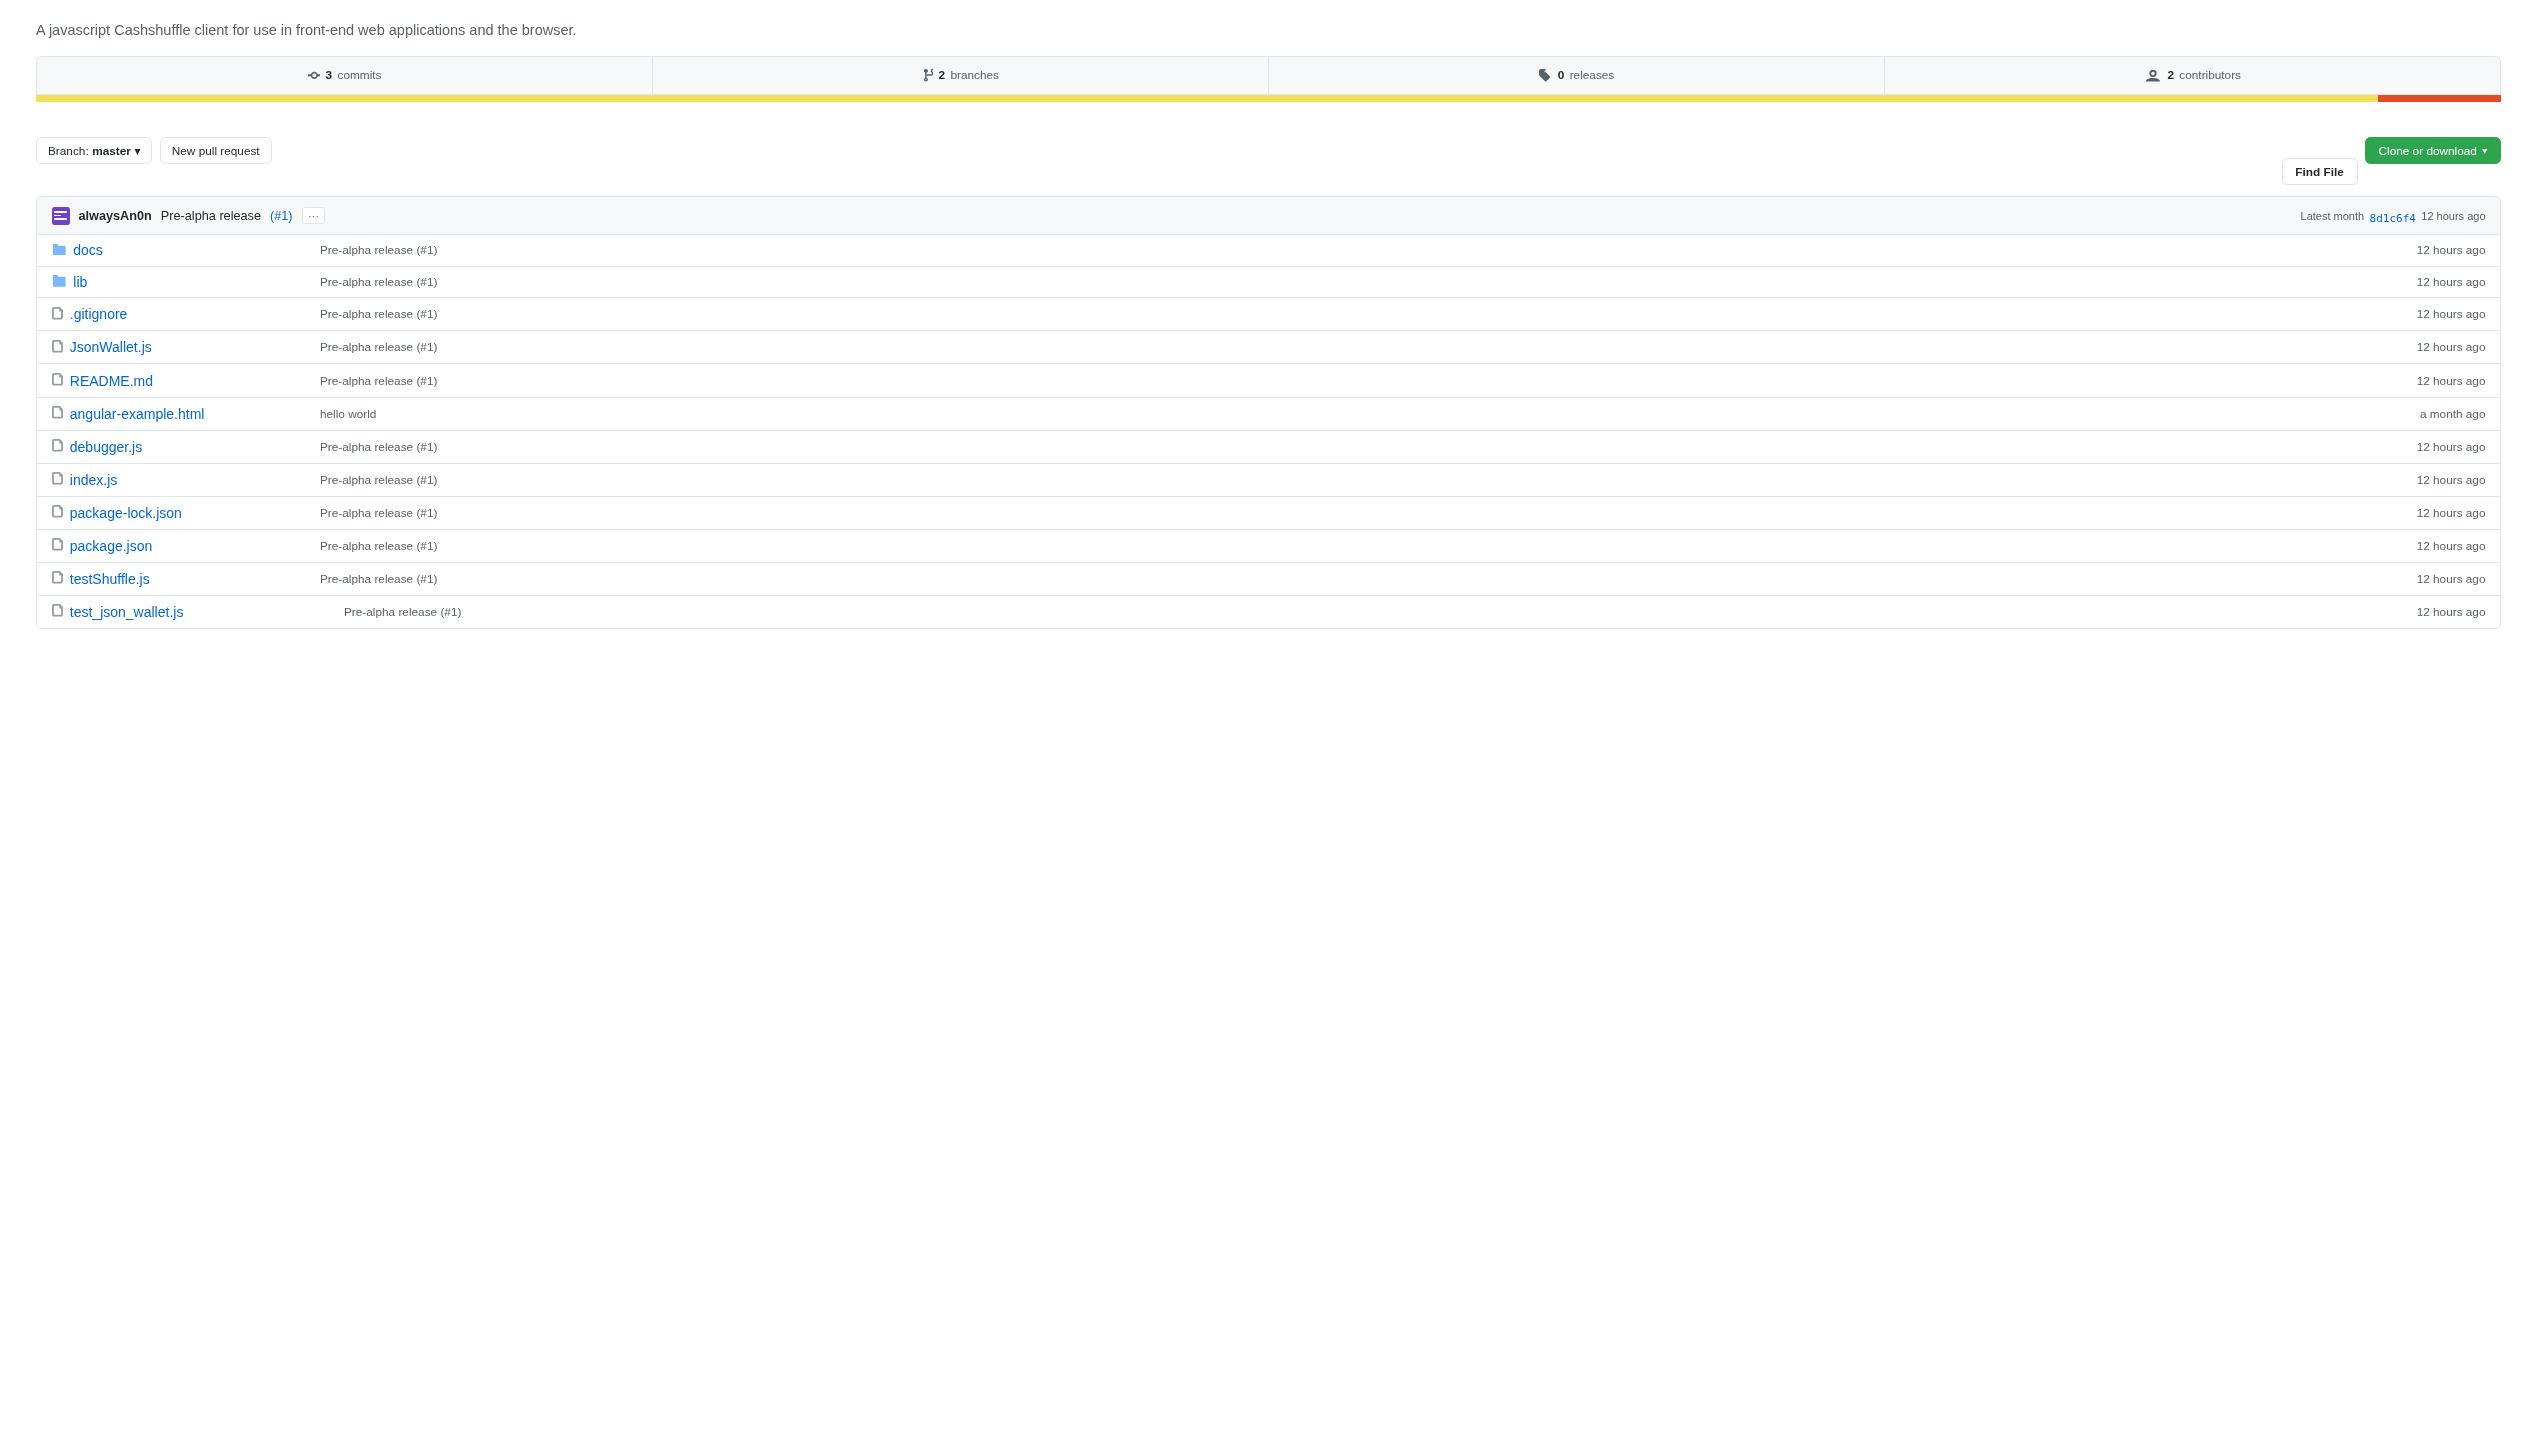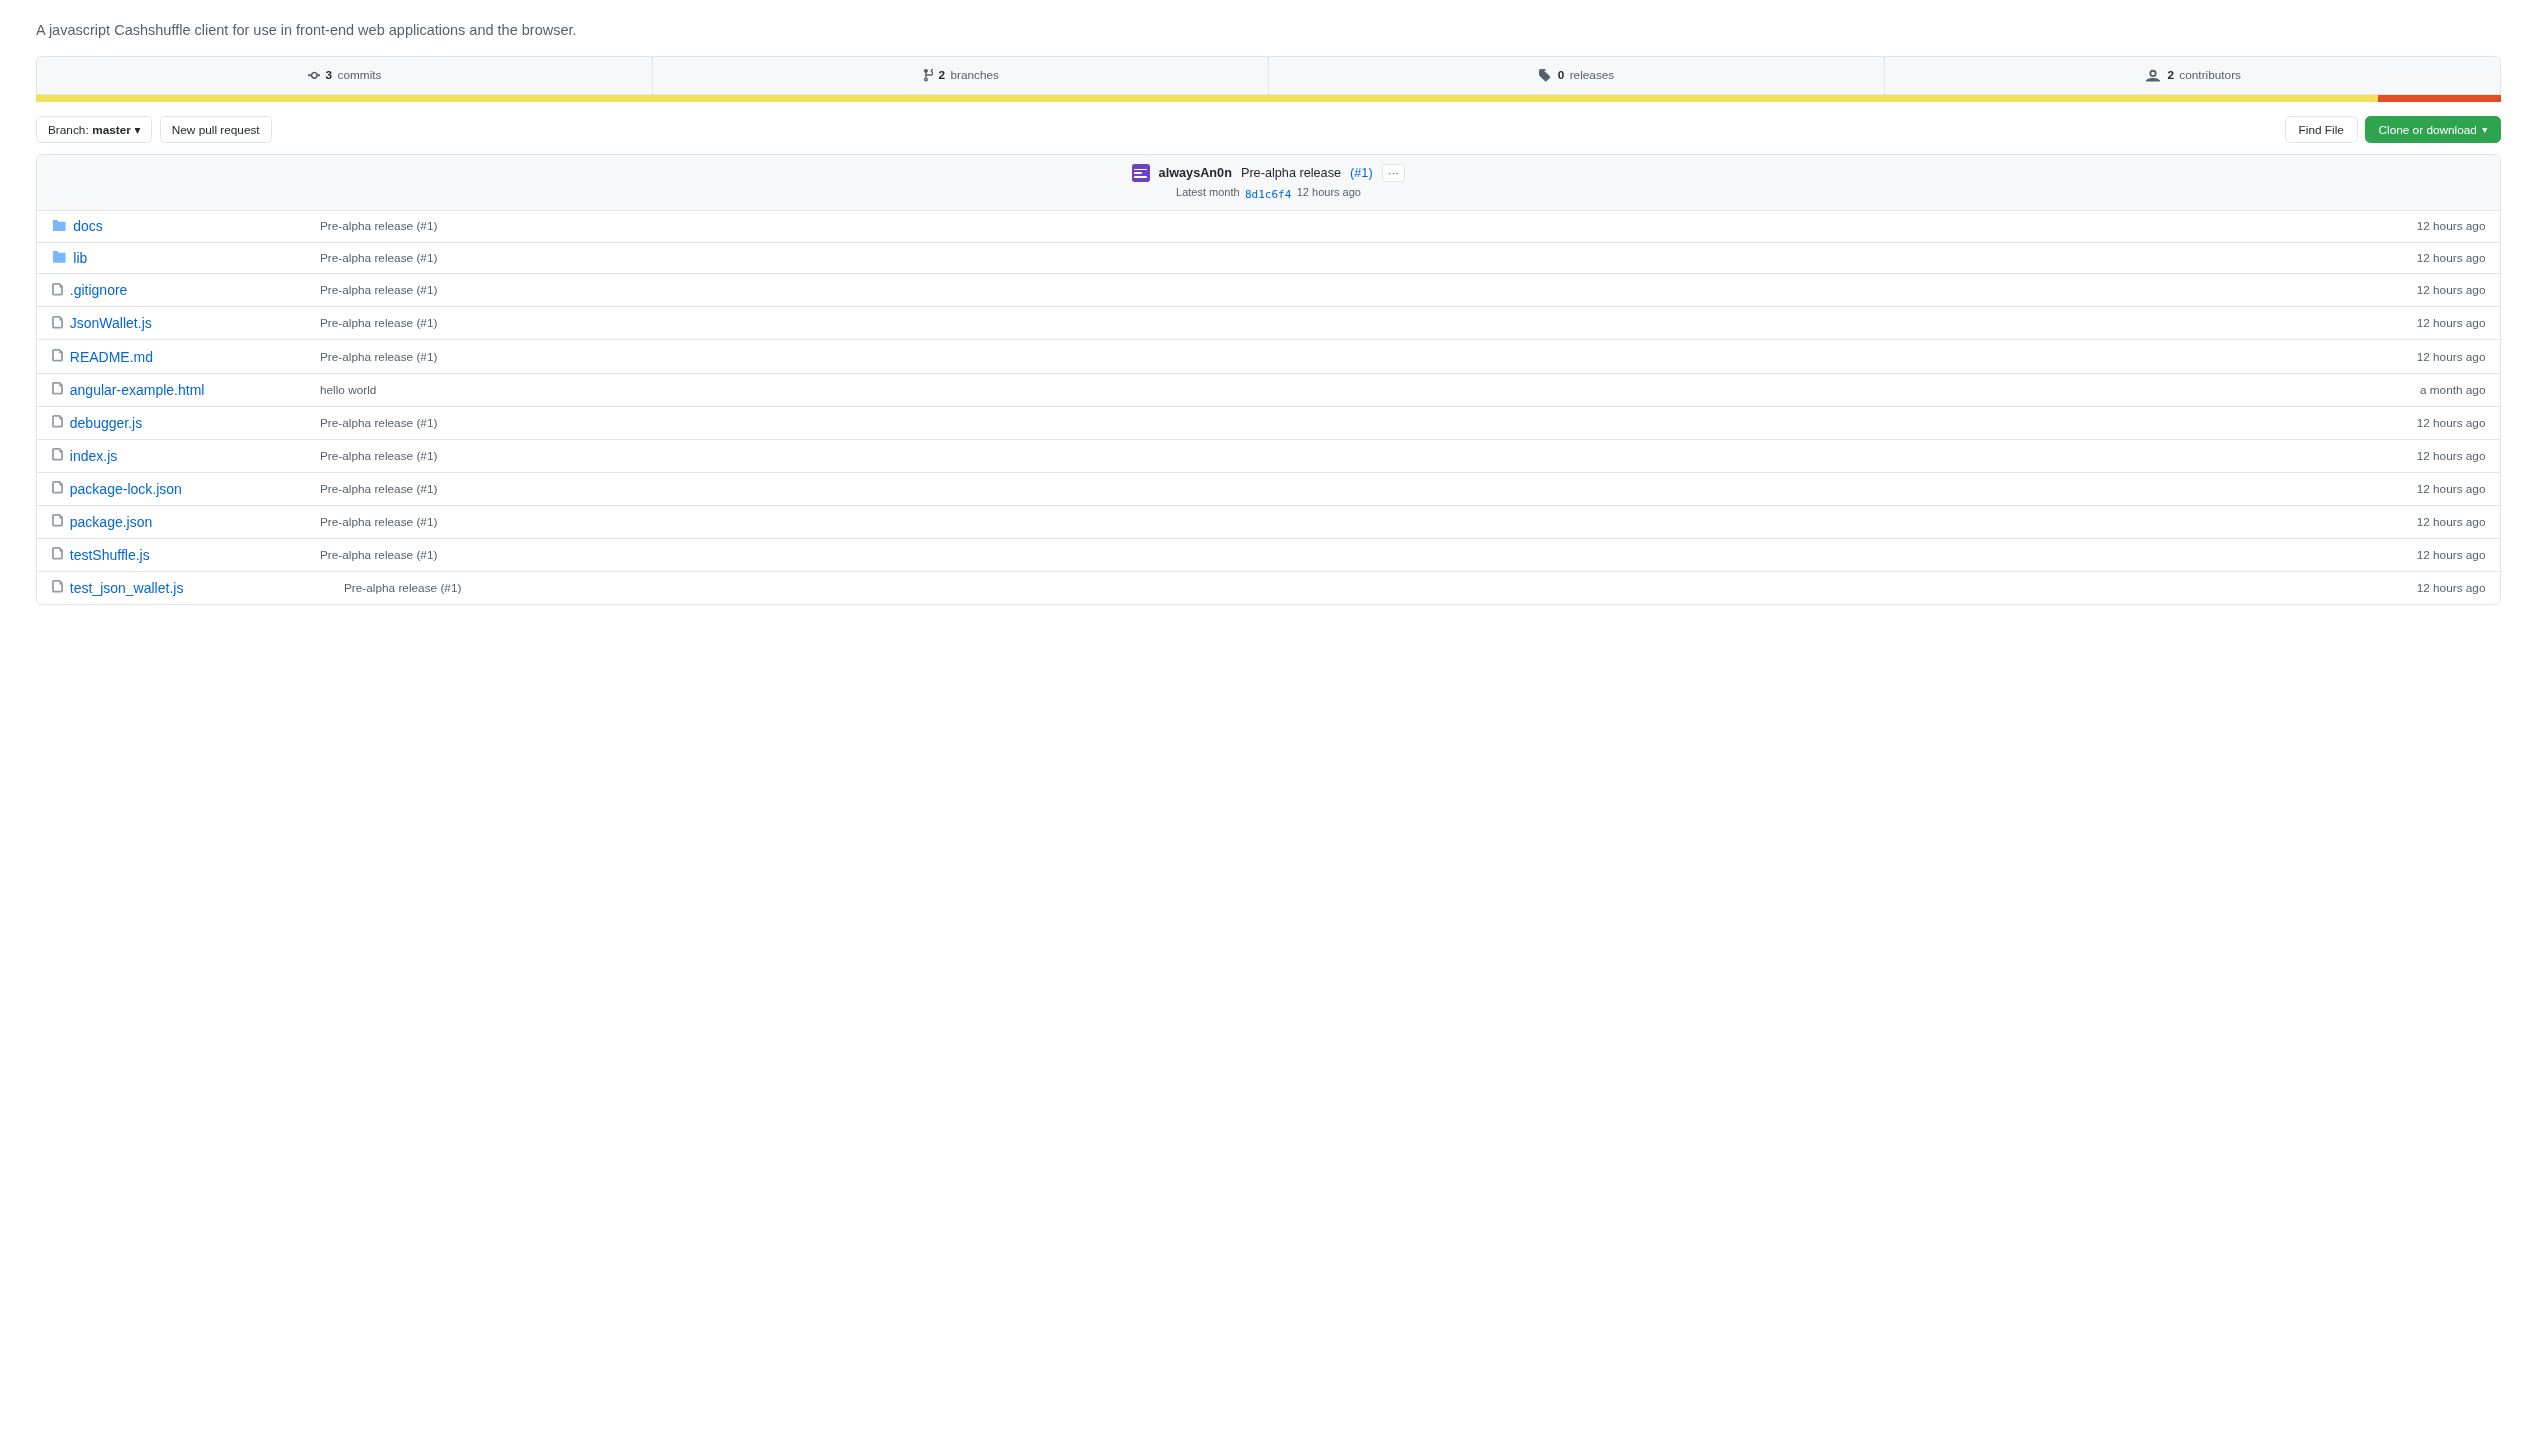--- a/index.html
+++ b/index.html
@@ -102,21 +102,22 @@
     }
 
     .find-file-btn {
       padding: 5.4px 12.7px;
       border: 0.9px solid #e1e4e8;
       border-radius: 5.4px;
       background: #fff;
       font-size: 11.8px;
       cursor: pointer;
       color: #24292e;
-      font-weight: 400;
+      font-weight: 700;
+      margin-top: 42px;
     }
 
     .clone-btn {
       display: flex;
       align-items: center;
       gap: 5.4px;
       padding: 5.4px 12.7px;
       border: 0.9px solid #2ea44f;
       border-radius: 5.4px;
       background: #2ea44f;
@@ -135,21 +136,20 @@
       width: 100%;
     }
 
     .commit-header {
       background: #f6f8fa;
       padding: 9px 14.5px;
       display: flex;
       align-items: center;
       justify-content: space-between;
       border-bottom: 0.9px solid #e1e4e8;
-      flex-direction: column;
     }
 
     .commit-header-left {
       display: flex;
       align-items: center;
       gap: 9px;
     }
 
     .avatar-icon {
       width: 18px;

